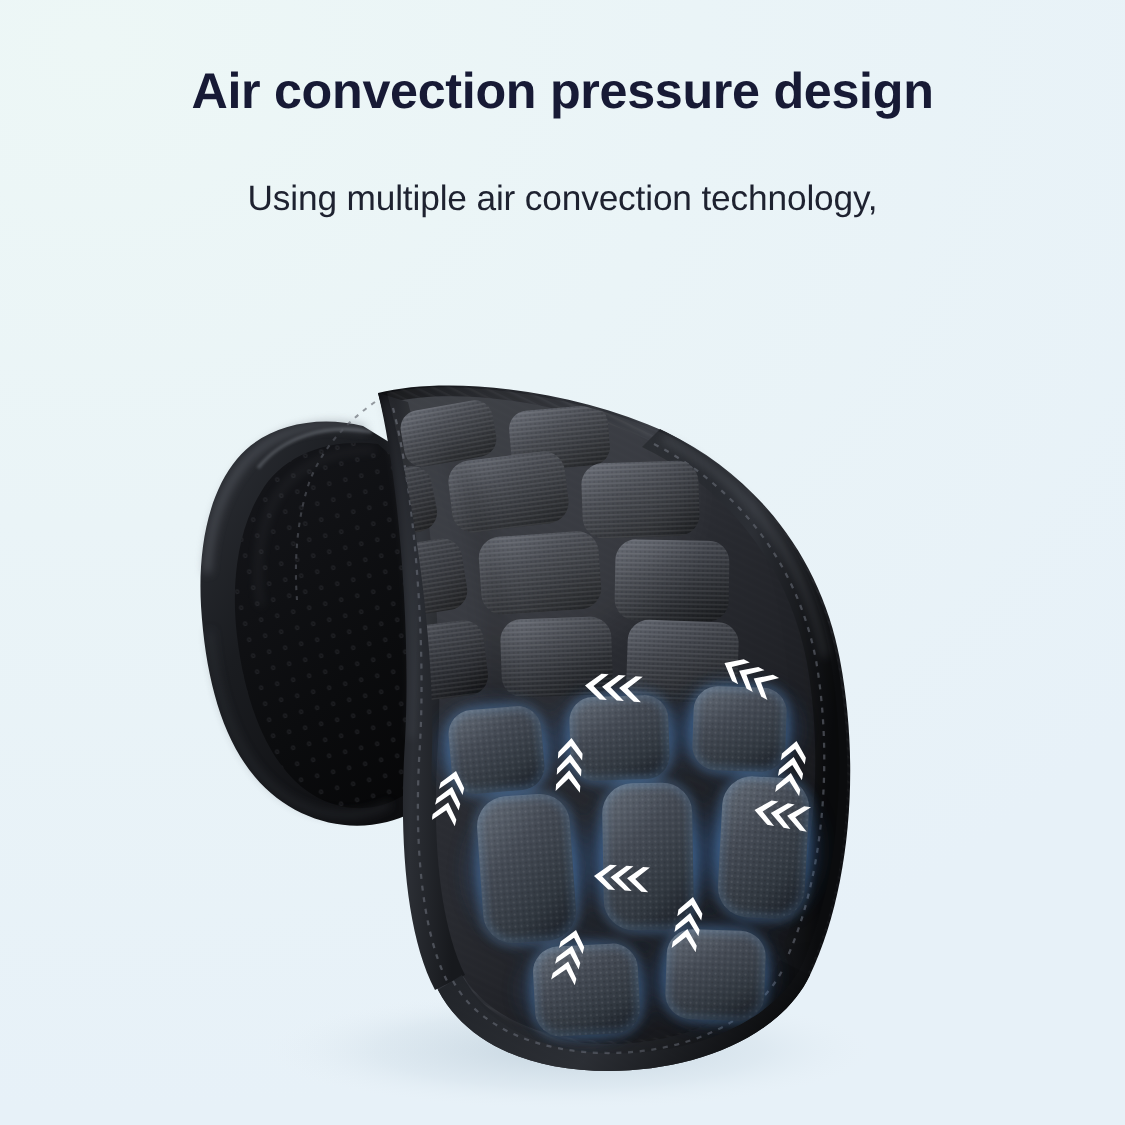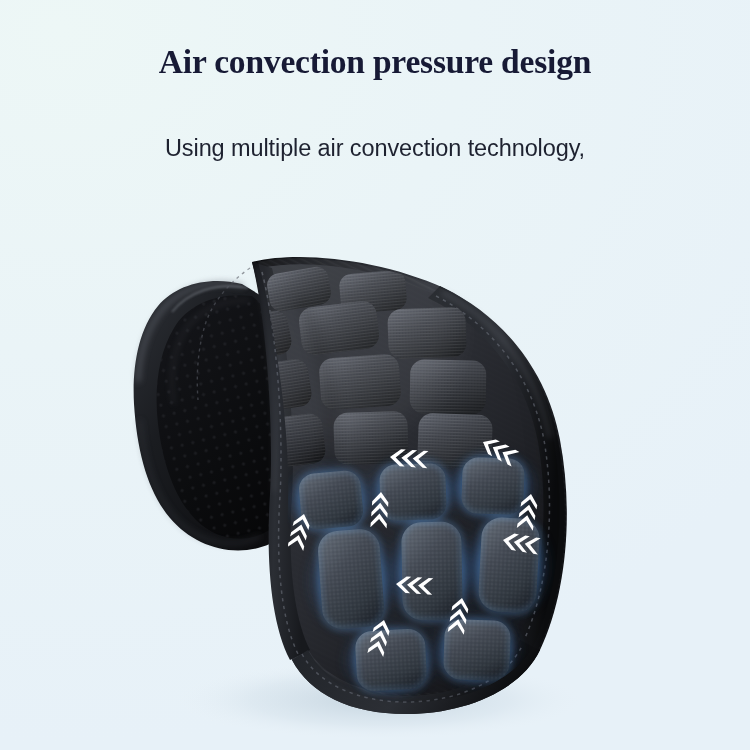--- a/index.html
+++ b/index.html
@@ -28,25 +28,24 @@
     z-index: 5;
   }
   #page-title {
     margin: 0;
     padding-top: 44px;
     font-size: 33.5px;
     font-weight: 700;
     letter-spacing: -0.2px;
     color: #171a35;
     line-height: 1.1;
-    font-family: Liberation Serif, serif;
   }
   #subtitle-line-1,
   #subtitle-line-2 {
-    margin: 16px;
+    margin: 0;
     font-size: 23.5px;
     font-weight: 400;
     color: #1e2230;
     letter-spacing: -0.1px;
   }
   #subtitle-line-1 { padding-top: 38px; }
   #subtitle-line-2 { padding-top: 23px; }
 
   
   #product-figure {

